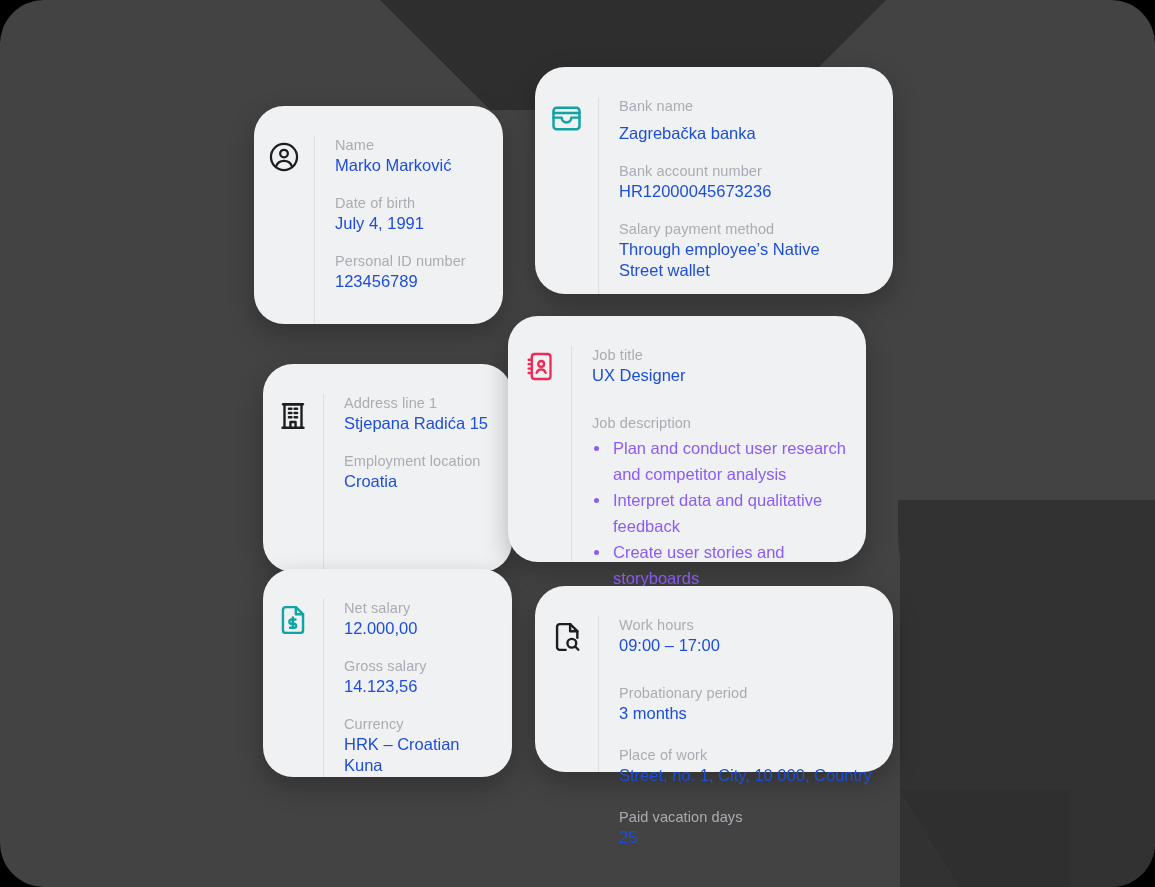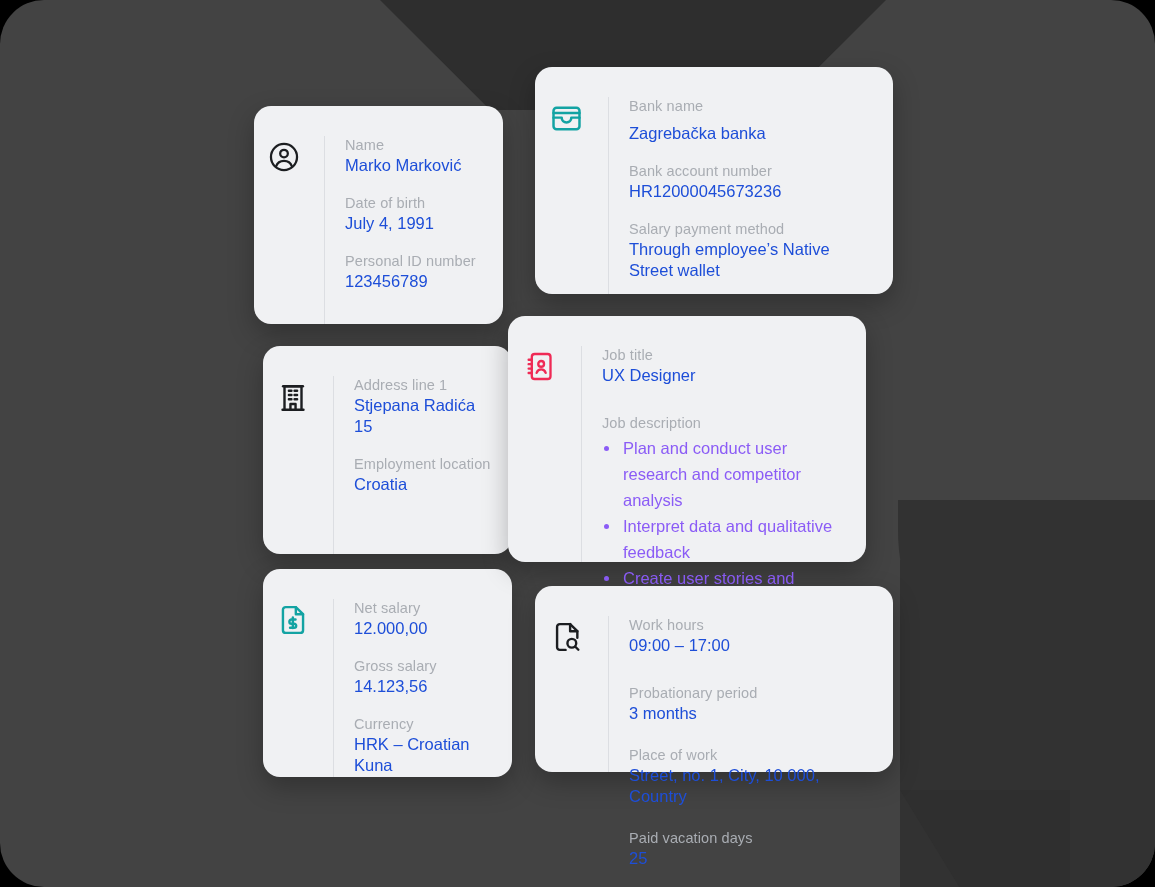--- a/index.html
+++ b/index.html
@@ -73,25 +73,24 @@
   #cards {
     position: absolute;
     left: 0; top: 0;
     width: 1155px;
     height: 887px;
   }
 
   .card {
     position: absolute;
     background: #f0f1f3;
-    border-radius: 17px;
+    border-radius: 30px;
     box-shadow: 0 10px 26px rgba(0,0,0,0.26);
     display: flex;
     box-sizing: border-box;
-    gap: 10px;
   }
 
   .card-icon-col {
     width: 60px;
     flex: 0 0 60px;
     display: flex;
     justify-content: center;
     padding-top: 4px;
   }
 
@@ -128,21 +127,21 @@
   }
   .bullet-list li {
     font-size: 16.5px;
     color: #8b5cf6;
     line-height: 26px;
     padding-left: 2px;
   }
 
   
   #card-personal   { left: 254px; top: 106px; width: 249px; height: 218px; padding: 30px 0 0 0; }
-  #card-address    { left: 263px; top: 346px; width: 249px; height: 208px; padding: 30px 0 0 0; }
+  #card-address    { left: 263px; top: 364px; width: 249px; height: 208px; padding: 30px 0 0 0; }
   #card-salary     { left: 263px; top: 569px; width: 249px; height: 208px; padding: 30px 0 0 0; }
   #card-bank       { left: 535px; top: 67px; width: 358px; height: 227px; padding: 30px 0 0 0; }
   #card-job        { left: 508px; top: 316px; width: 358px; height: 246px; padding: 30px 0 0 0; }
   #card-conditions { left: 535px; top: 586px; width: 358px; height: 186px; padding: 30px 0 0 0; }
 
   #card-bank .card-icon-col,
   #card-job .card-icon-col,
   #card-conditions .card-icon-col { width: 63px; flex: 0 0 63px; }
 
   .icon-svg { display: block; }

